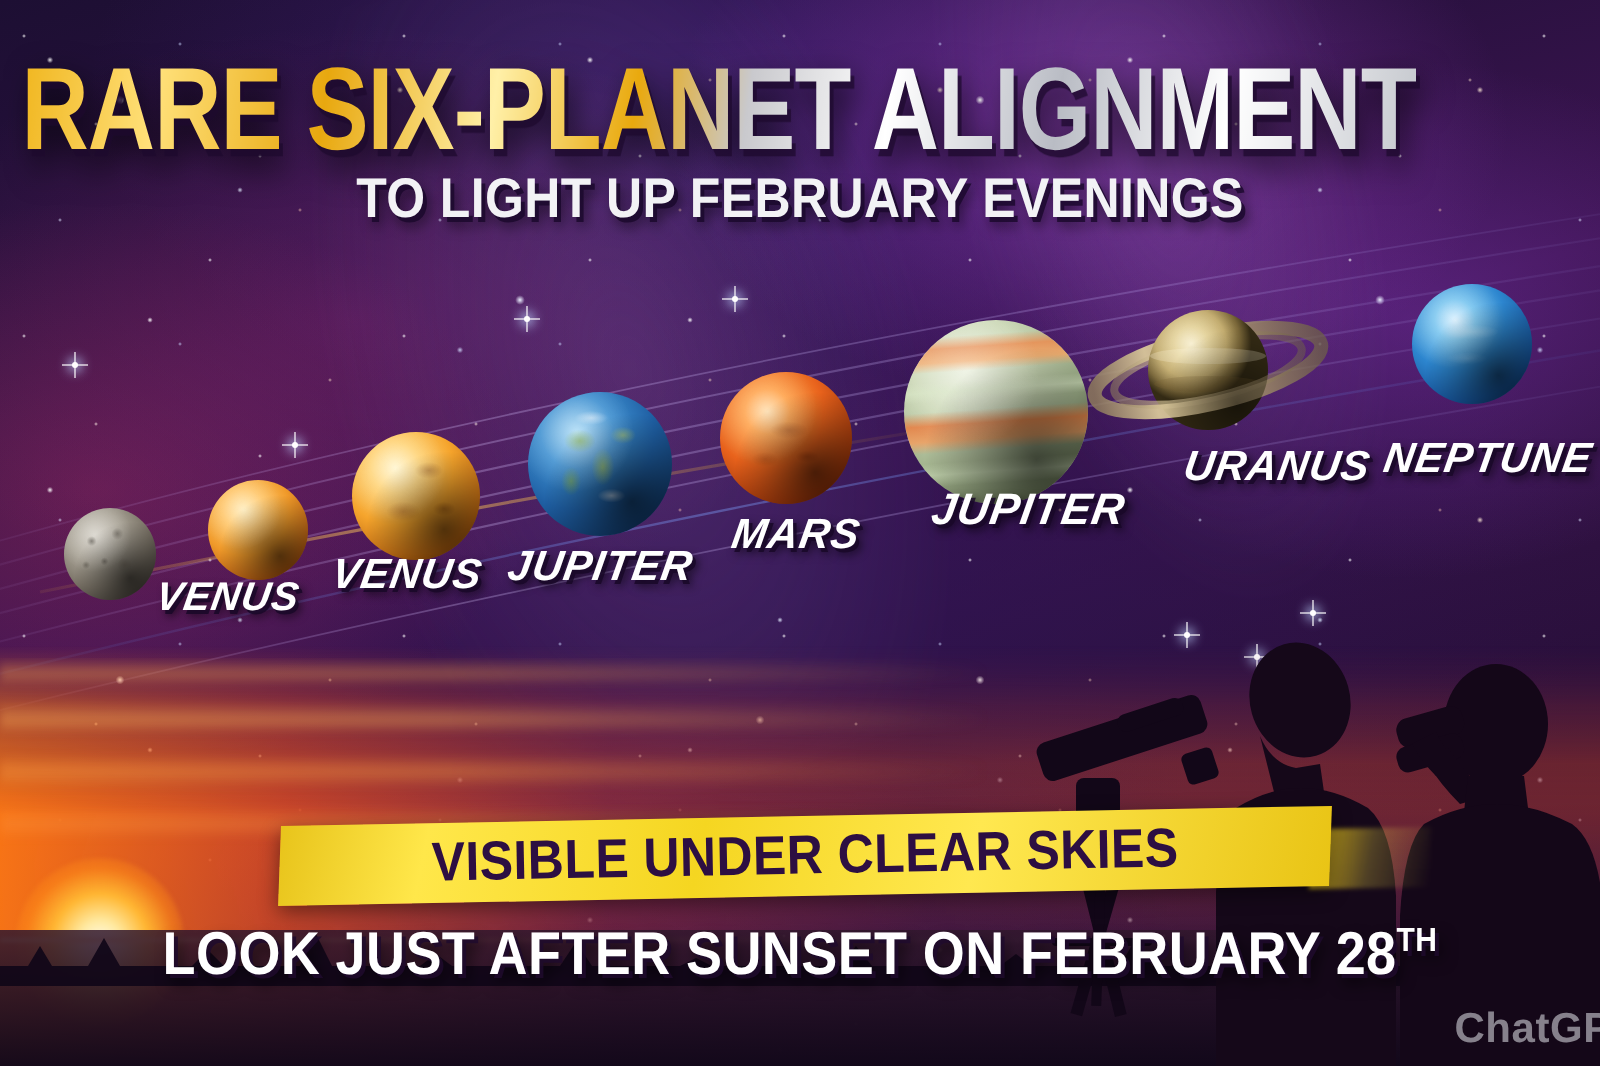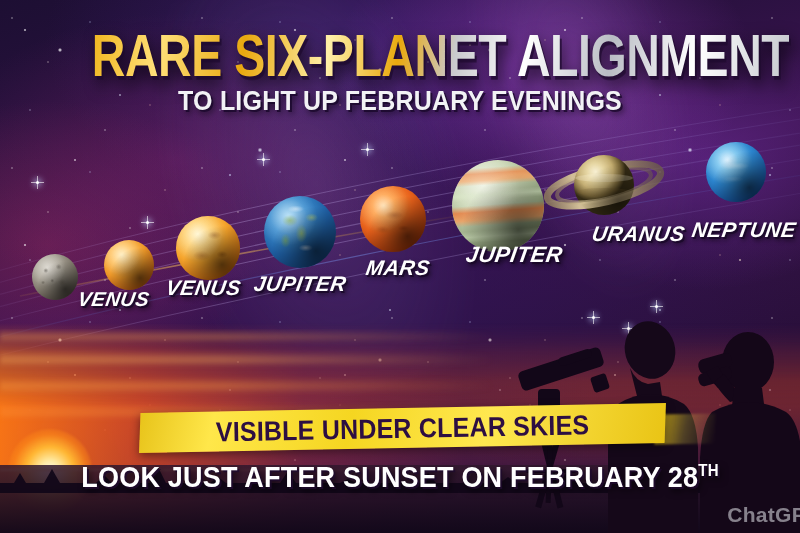--- a/index.html
+++ b/index.html
@@ -80,21 +80,21 @@
   .planet .glow { position:absolute; inset:-22%; border-radius:50%; z-index:-1; }
 
   
   .plabel { position:absolute; color:#fff; font-weight:bold; font-style:italic;
     letter-spacing:.5px; white-space:nowrap;
     text-shadow:2px 2px 0 rgba(25,8,40,.85), 3px 3px 5px rgba(0,0,0,.7);
     transform:skewX(-9deg);
   }
 
   
-  .title-wrap { position:absolute; left:0; right:0; top:22px; text-align:right; }
+  .title-wrap { position:absolute; left:0; right:0; top:22px; text-align:left; }
   .title {
     display:inline-block;
     font-size:48px; font-weight:bold; letter-spacing:-0.5px;
     font-family:"Liberation Sans", sans-serif;
     background:linear-gradient(100deg,
        #f0b51d 0%, #ffe079 10%, #e8a80f 22%, #fff0a8 34%,
        #e9a90e 44%, #c9c9cd 52%, #ffffff 62%, #b9bcc4 74%,
        #ffffff 86%, #c4c7cd 100%);
     -webkit-background-clip:text; background-clip:text; color:transparent;
     -webkit-text-fill-color:transparent;

